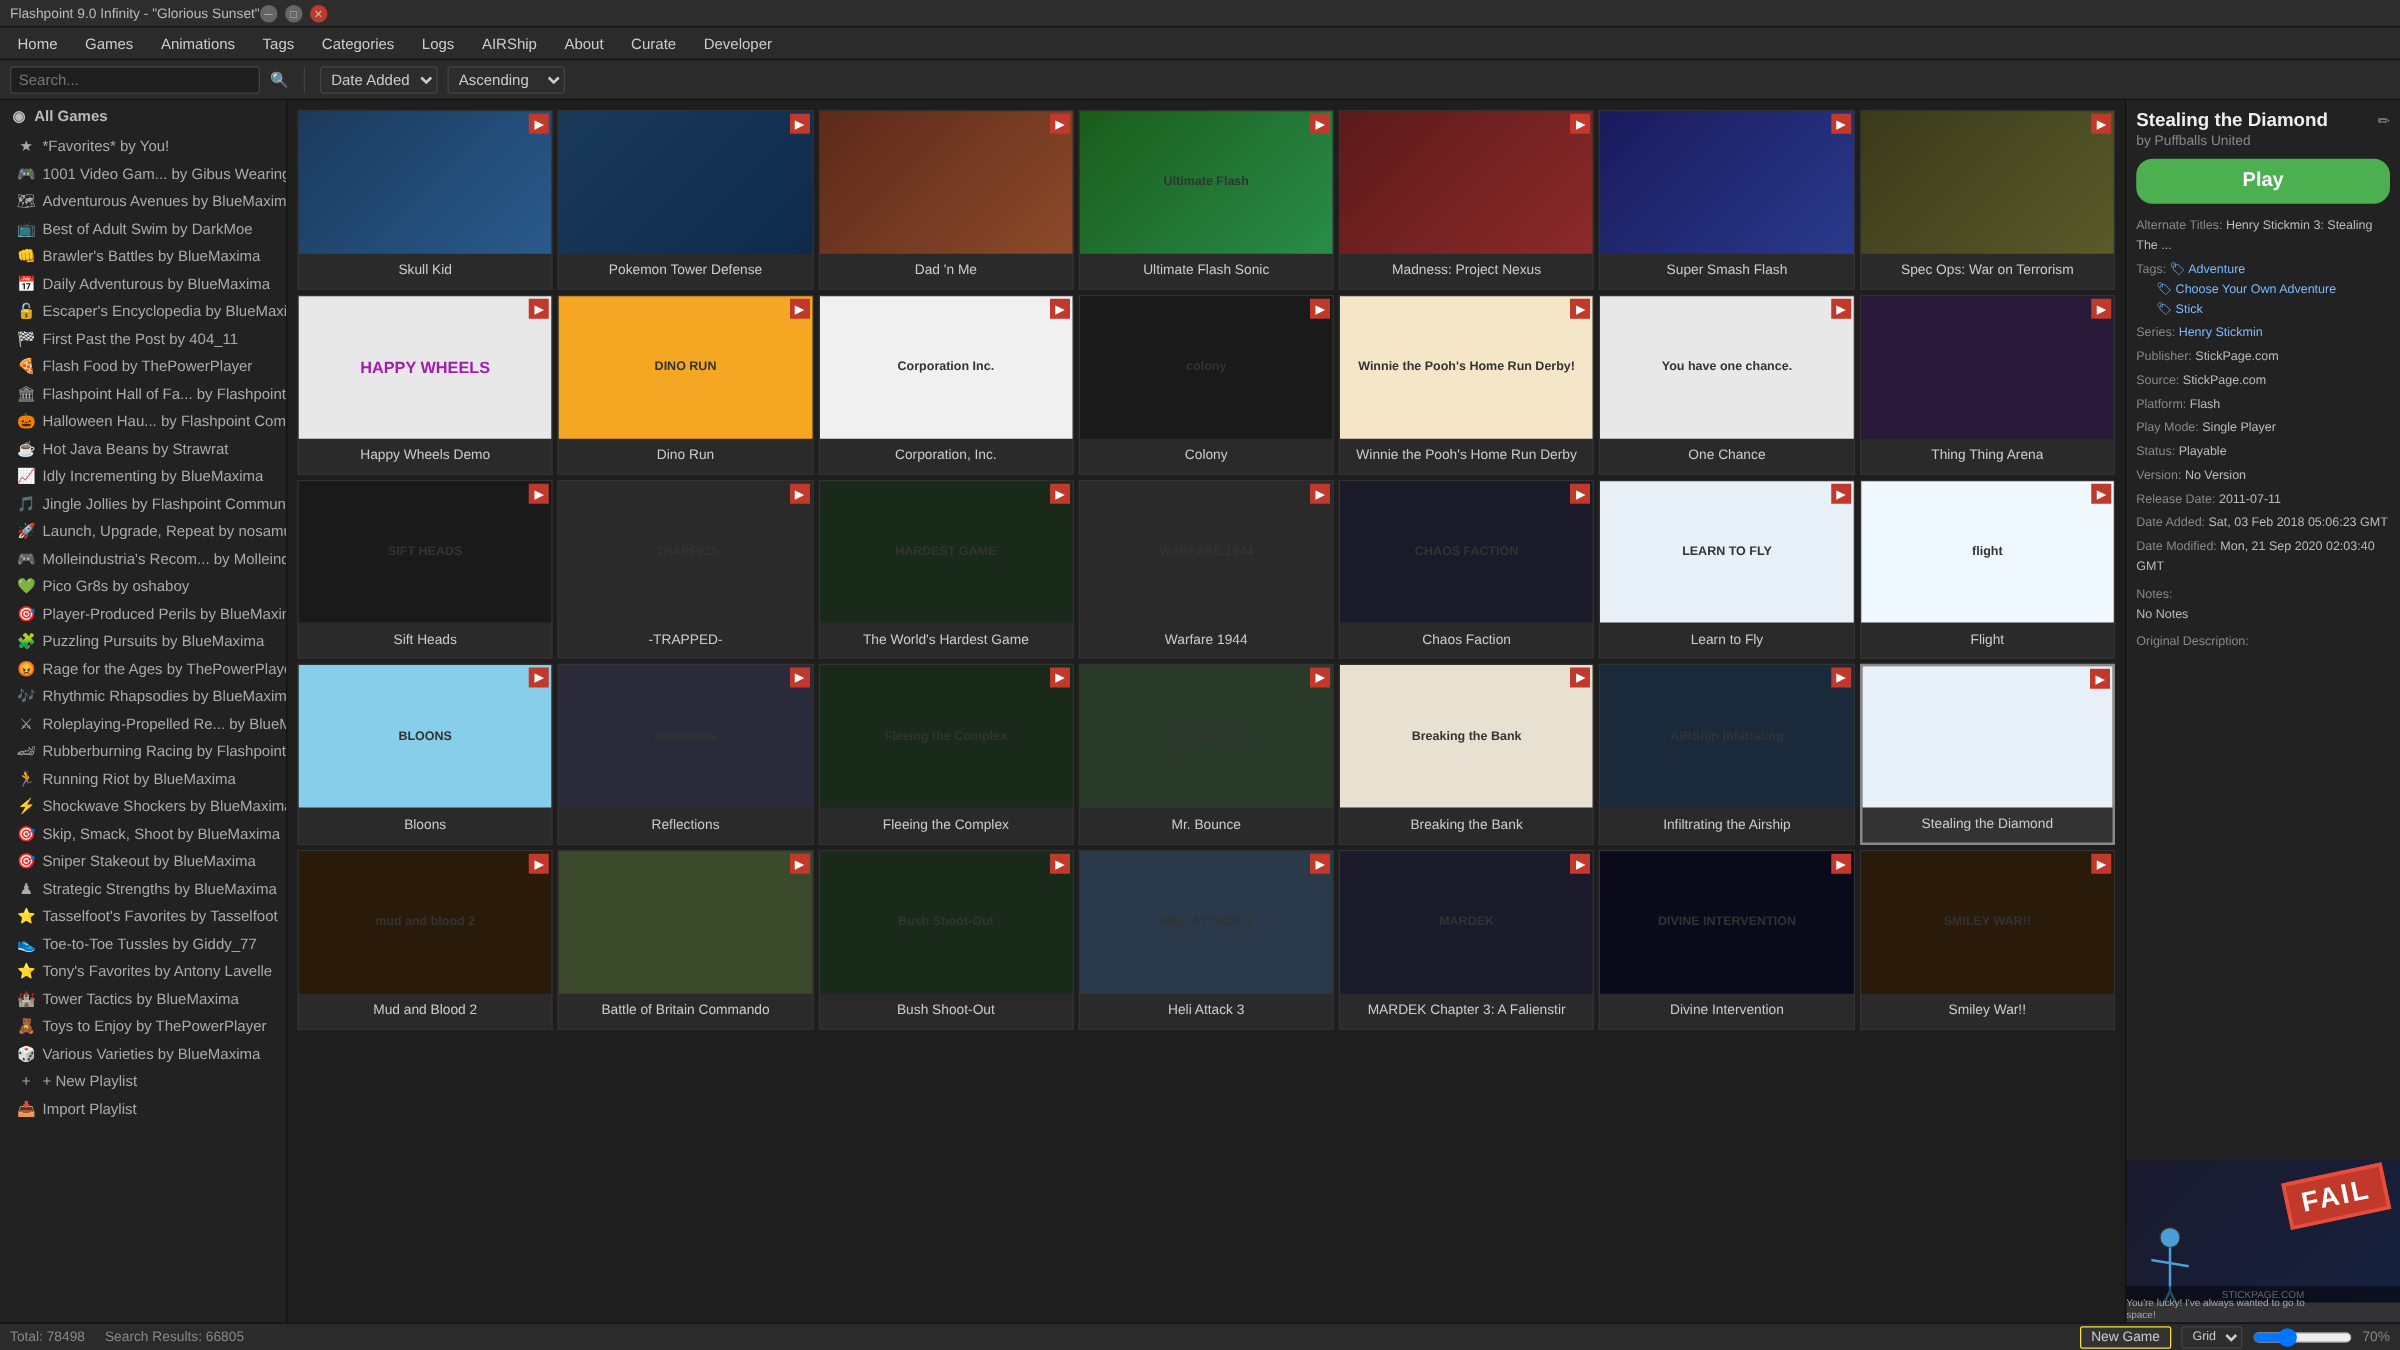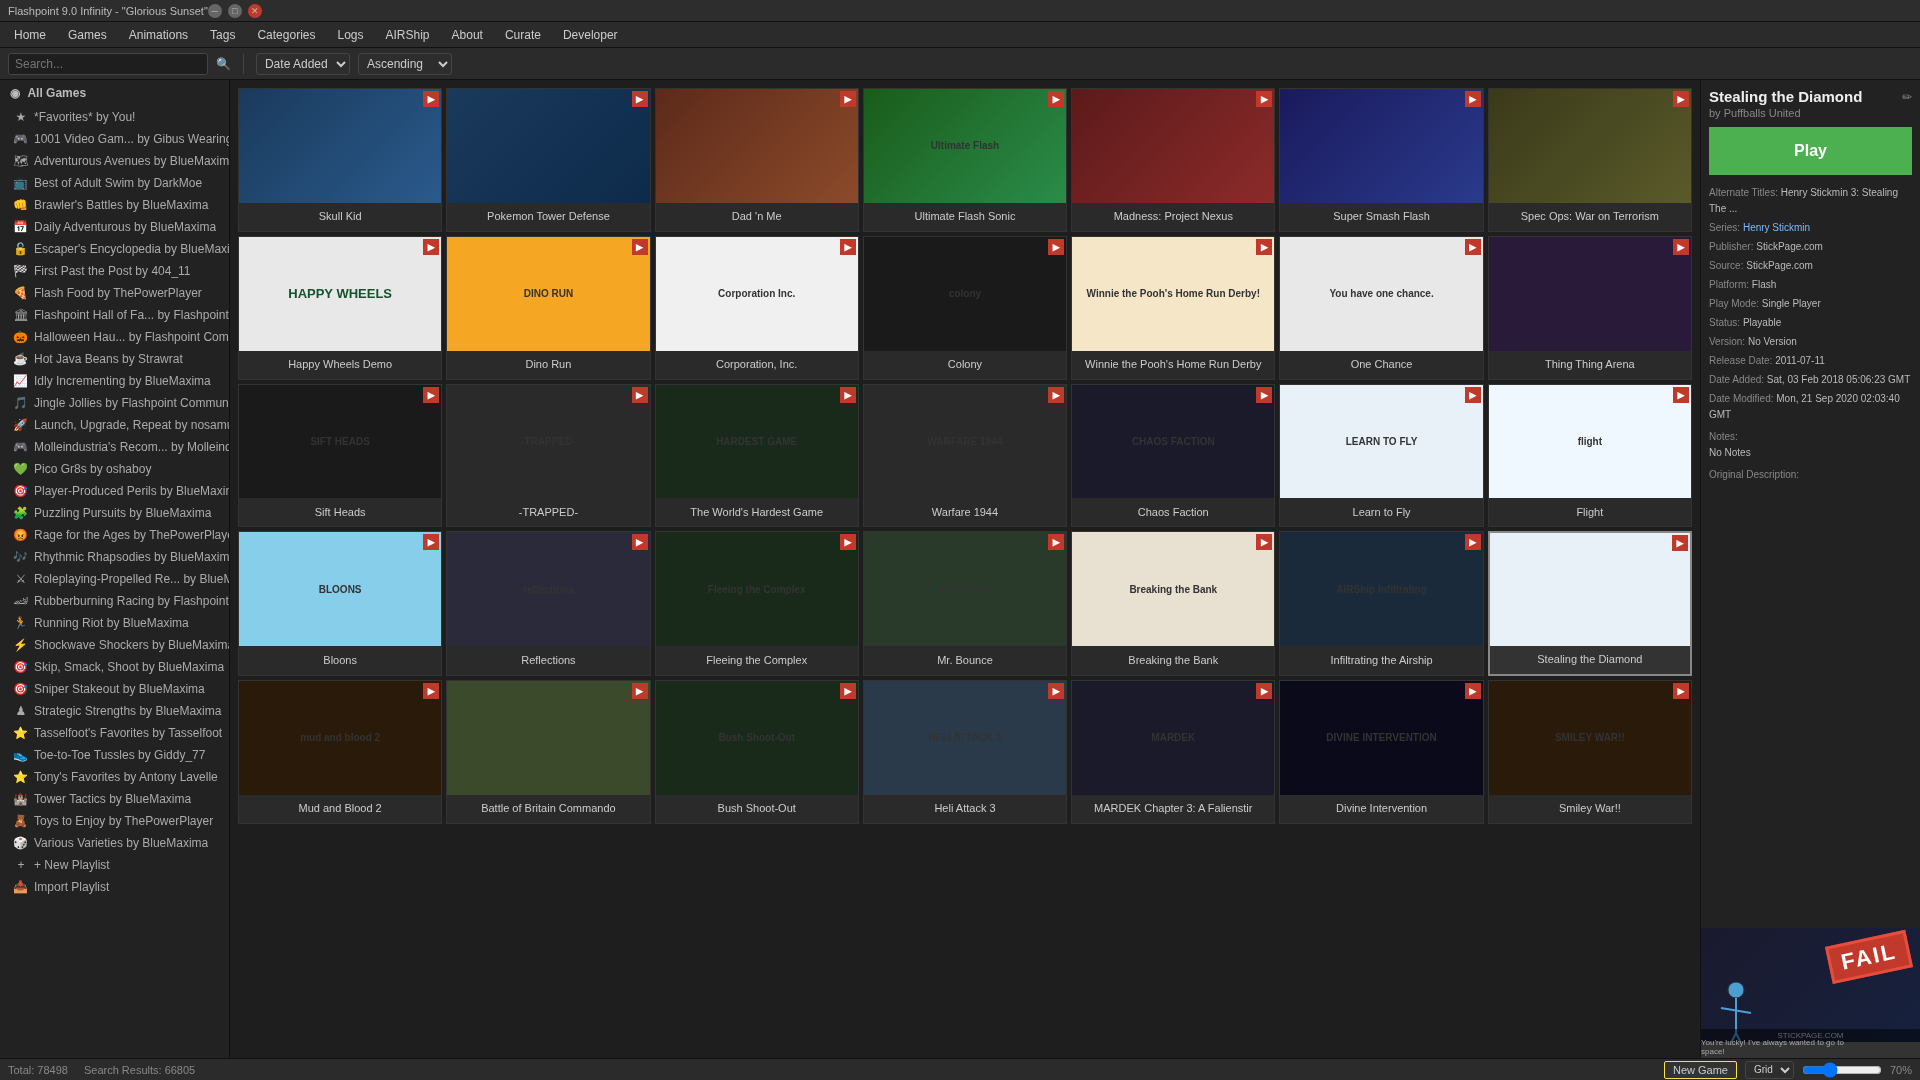--- a/index.html
+++ b/index.html
@@ -50,21 +50,21 @@
     .game-title { padding: 4px 4px 4px 4px; font-size: 11px; color: #ccc; text-align: center; line-height: 1.2; min-height: 28px; display: flex; align-items: center; justify-content: center; }
 
     
     #right-panel { width: 220px; background: #222; border-left: 1px solid #111; display: flex; flex-direction: column; overflow: hidden; }
     #game-detail { flex: 1; overflow-y: auto; padding: 8px; }
     #game-detail::-webkit-scrollbar { width: 5px; }
     #game-detail::-webkit-scrollbar-track { background: #1a1a1a; }
     #game-detail::-webkit-scrollbar-thumb { background: #444; }
     .detail-title { font-size: 15px; font-weight: bold; color: #eee; margin-bottom: 2px; display: flex; align-items: center; justify-content: space-between; }
     .detail-by { font-size: 11px; color: #888; margin-bottom: 8px; }
-    .play-btn { background: #4CAF50; color: white; border: none; width: 100%; height: 48px; font-size: 16px; font-weight: bold; cursor: pointer; border-radius: 0; margin-bottom: 10px; }
+    .play-btn { background: #4CAF50; color: white; border: none; width: 100%; height: 36px; font-size: 16px; font-weight: bold; cursor: pointer; border-radius: 13px; margin-bottom: 10px; }
     .detail-section { font-size: 10px; color: #bbb; margin-bottom: 3px; line-height: 1.6; }
     .detail-label { color: #888; }
     .tag-link { color: #7abaff; cursor: pointer; }
     .tag-link::before { content: '🏷 '; }
     .game-preview { width: 100%; height: 130px; background: #111; overflow: hidden; display: flex; align-items: center; justify-content: center; margin-top: auto; flex-shrink: 0; }
     .fail-image { width: 100%; height: 100%; background: linear-gradient(135deg, #1a1a2e 0%, #16213e 100%); display: flex; align-items: center; justify-content: flex-end; flex-direction: column; position: relative; overflow: hidden; }
     .preview-text { color: #aaa; font-size: 9px; padding: 2px; text-align: center; background: rgba(0,0,0,0.5); width: 100%; }
 
     
     #statusbar { height: 22px; background: #2b2b2b; border-top: 1px solid #111; display: flex; align-items: center; padding: 0 8px; gap: 16px; font-size: 11px; color: #888; }
@@ -353,21 +353,21 @@
           <div class="game-thumb thumb-specops">
             <div class="flash-badge">▶</div>
           </div>
           <div class="game-title">Spec Ops: War on Terrorism</div>
         </div>
       </div>
 
     <div class="game-grid" style="margin-bottom:4px;" id="row2">
         <div class="game-card">
           <div class="game-thumb thumb-happywheels">
-            <div class="thumb-text" style="color: #14532d; font-family: Impact, Arial, sans-serif; font-size: 13px;">HAPPY WHEELS</div>
+            <div class="thumb-text" style="color: #a21caf; font-family: Impact, Arial, sans-serif; font-size: 13px;">HAPPY WHEELS</div>
             <div class="flash-badge">▶</div>
           </div>
           <div class="game-title">Happy Wheels Demo</div>
         </div>
         <div class="game-card">
           <div class="game-thumb thumb-dinorun">
             <div class="thumb-text">DINO RUN</div>
             <div class="flash-badge">▶</div>
           </div>
           <div class="game-title">Dino Run</div>
@@ -569,20 +569,26 @@
       <div class="detail-title">
         <span>Stealing the Diamond</span>
         <button class="detail-edit-btn">✏</button>
       </div>
       <div class="detail-by">by Puffballs United</div>
       <button class="play-btn">Play</button>
 
       <div class="detail-section">
         <span class="detail-label">Alternate Titles: </span>
         <span>Henry Stickmin 3: Stealing The ...</span>
+      </div>
+      <div class="detail-section">
+        <span class="detail-label">Tags: </span>
+        <span class="tag-link">Adventure</span><br>
+        <span style="margin-left:16px;" class="tag-link">Choose Your Own Adventure</span><br>
+        <span style="margin-left:16px;" class="tag-link">Stick</span>
       </div>
       <div class="detail-section">
         <span class="detail-label">Series: </span>
         <span class="series-link">Henry Stickmin</span>
       </div>
       <div class="detail-section">
         <span class="detail-label">Publisher: </span>
         <span>StickPage.com</span>
       </div>
       <div class="detail-section">

